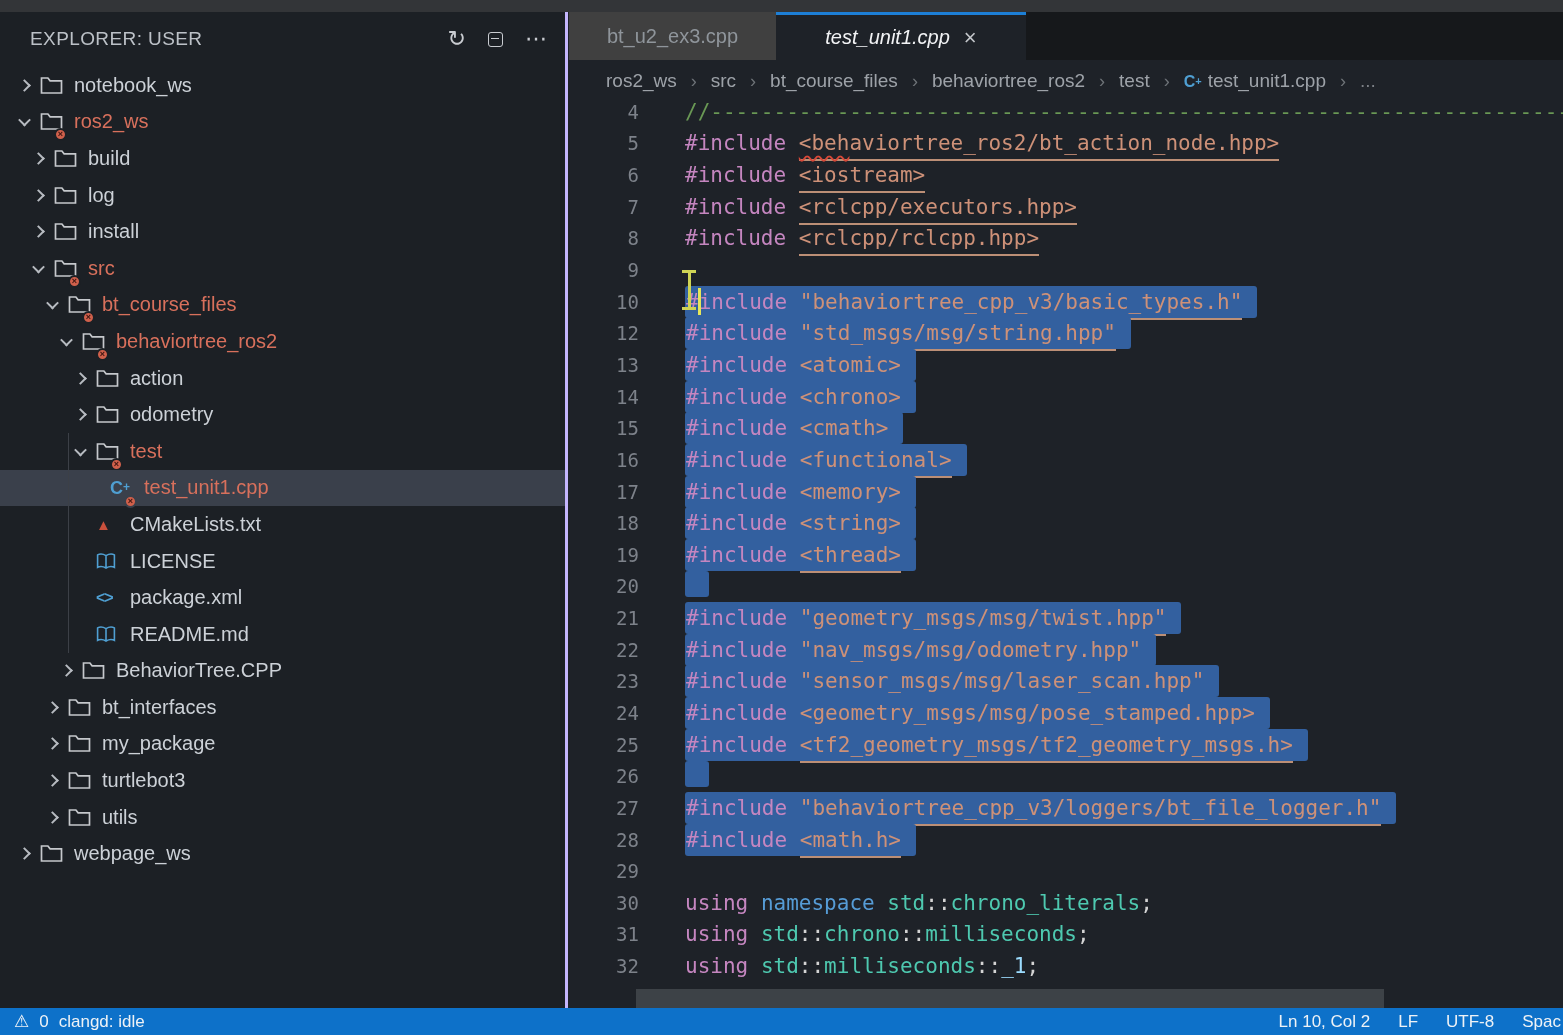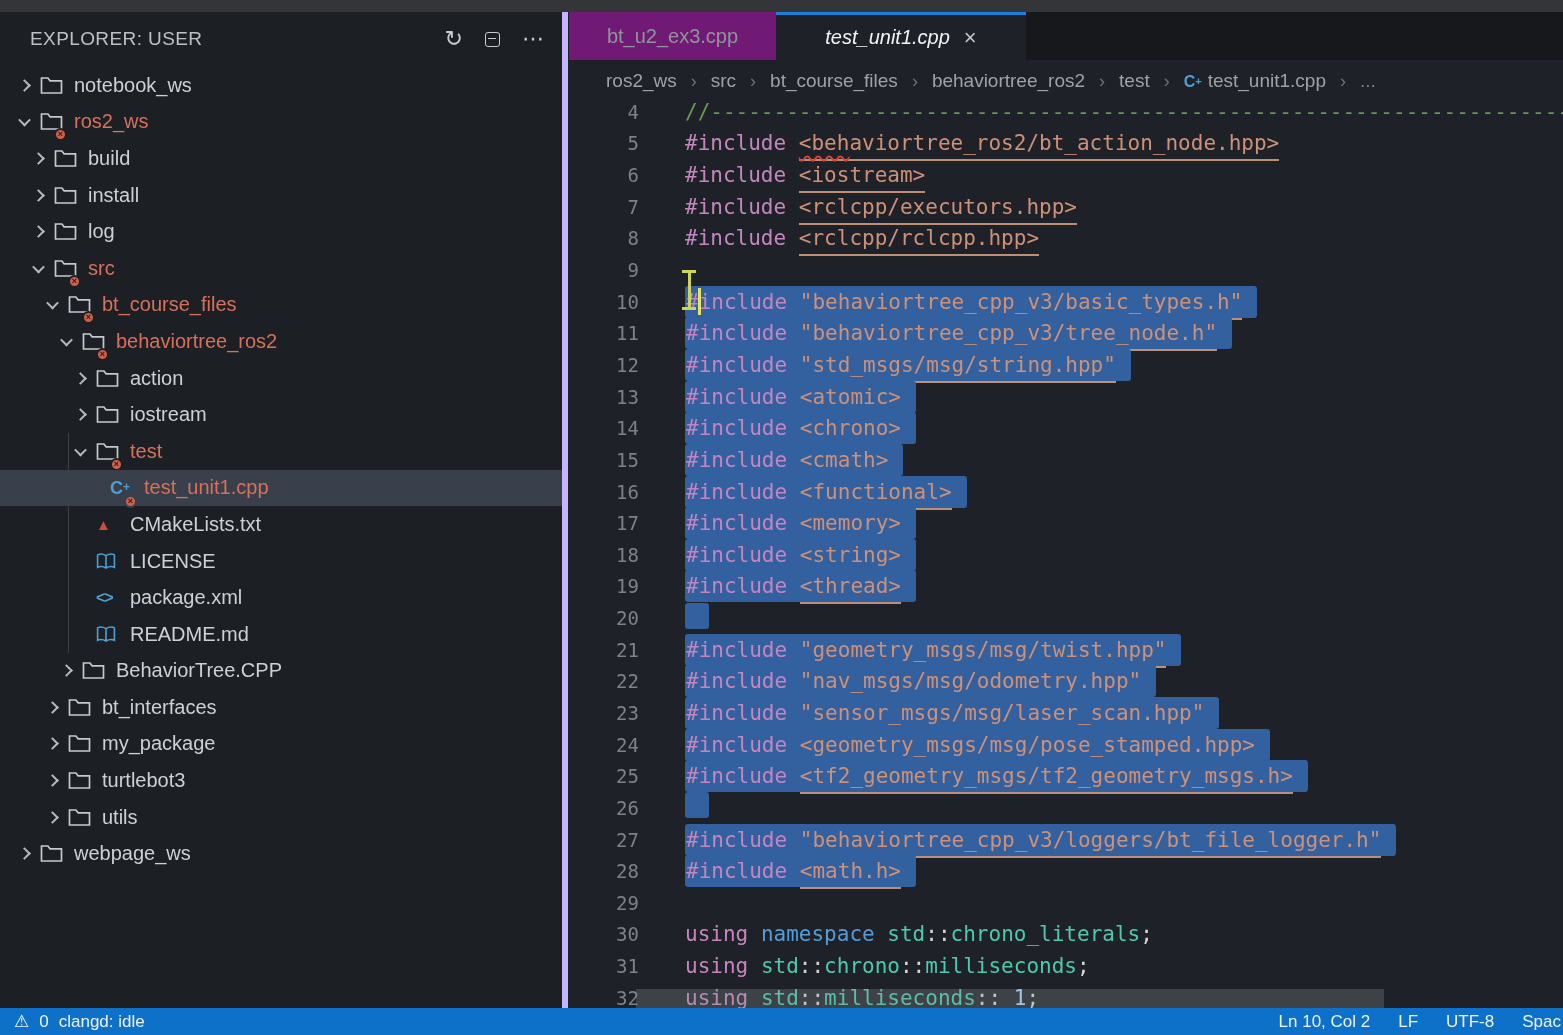--- a/index.html
+++ b/index.html
@@ -5,21 +5,21 @@
   html,body{margin:0;padding:0;background:#111;}
   *{box-sizing:border-box;}
   #app{position:relative;width:1563px;height:1035px;overflow:hidden;
        font-family:"Liberation Sans",sans-serif;background:#1e2228;}
 
   
   .topstrip{position:absolute;left:0;top:0;width:1563px;height:12px;background:#333538;}
 
   
   .sidebar{position:absolute;left:0;top:12px;width:568px;height:996px;
-           background:#1c2025;border-right:6px solid #c4b5fd;overflow:hidden;}
+           background:#1c2025;border-right:3px solid #c4b5fd;overflow:hidden;}
   .exp-header{position:absolute;left:0;top:0;width:100%;height:55px;}
   .exp-title{position:absolute;left:30px;top:16px;font-size:19px;letter-spacing:.4px;
              color:#bcc1c7;}
   .exp-actions{position:absolute;right:18px;top:10px;display:flex;gap:22px;align-items:center;height:34px;}
   .exp-actions .aicon{color:#c9ccd1;font-size:22px;line-height:22px;cursor:pointer;}
   .icon-collapse{position:relative;width:15px;height:15px;border:1.8px solid #c9ccd1;border-radius:3px;background:#1c2025;display:inline-block;}
   .icon-collapse::before{content:"";position:absolute;right:-6px;top:-6px;width:13px;height:13px;
        border:1.8px solid #c9ccd1;border-radius:3px;z-index:-1;}
   .icon-collapse::after{content:"";position:absolute;left:2px;top:5.2px;width:8px;height:1.8px;background:#c9ccd1;}
 
@@ -42,21 +42,21 @@
   .fi-cpp i{font-style:normal;font-size:12px;vertical-align:3px;}
   .fi-cmake{color:#c9503c;font-size:15px;}
   .fi-xml{color:#4f9fd2;font-size:16px;letter-spacing:-1px;}
   .guide{position:absolute;left:68px;top:421px;width:1px;height:220px;background:#3c4047;}
 
   
   .editor{position:absolute;left:569px;top:12px;width:994px;height:996px;background:#1e2228;overflow:hidden;}
   .tabbar{position:absolute;left:0;top:0;width:100%;height:48px;background:#16181b;display:flex;}
   .tab{height:48px;display:flex;align-items:center;justify-content:center;gap:14px;
        font-size:20px;cursor:pointer;position:relative;}
-  .tab.inactive{width:207px;background:#701a75;color:#8f959b;}
+  .tab.inactive{width:207px;background:#404040;color:#8f959b;}
   .tab.active{width:250px;background:#1e2228;color:#f2f3f5;font-style:italic;border-top:3px solid #1d7fd6;}
   .tab .close{font-style:normal;color:#c3c6ca;font-size:22px;line-height:22px;cursor:pointer;}
 
   .breadcrumbs{position:absolute;left:0;top:48px;width:100%;height:42px;display:flex;
                align-items:center;padding-left:37px;gap:14px;font-size:19px;color:#9da2a8;}
   .breadcrumbs .sep{color:#6e7378;font-size:18px;}
   .breadcrumbs .bc{cursor:pointer;white-space:nowrap;}
   .bc-ico{color:#4f9fd2;font-weight:bold;font-size:16px;margin-right:6px;}
   .breadcrumbs .more{color:#7d8187;}
 
@@ -156,35 +156,35 @@
           <span class="chevbox">
             <span class="chev right"></span>
           </span>
           <span class="iconbox">
             <span>
               <svg width="23" height="19" viewBox="0 0 23 19">
                 <path d="M1.5 17 V2 h6.4 l2.2 2.8 h11.4 v12.2 z" fill="none" stroke="#c5c8cc" stroke-width="1.7"></path>
               </svg>
             </span>
           </span>
+          <span class="tlabel">log</span>
+        </div>
+        <div class="trow">
+          <span style="display:inline-block;flex:none;width:24px"></span>
+          <span class="chevbox">
+            <span class="chev right"></span>
+          </span>
+          <span class="iconbox">
+            <span>
+              <svg width="23" height="19" viewBox="0 0 23 19">
+                <path d="M1.5 17 V2 h6.4 l2.2 2.8 h11.4 v12.2 z" fill="none" stroke="#c5c8cc" stroke-width="1.7"></path>
+              </svg>
+            </span>
+          </span>
           <span class="tlabel">install</span>
-        </div>
-        <div class="trow">
-          <span style="display:inline-block;flex:none;width:24px"></span>
-          <span class="chevbox">
-            <span class="chev right"></span>
-          </span>
-          <span class="iconbox">
-            <span>
-              <svg width="23" height="19" viewBox="0 0 23 19">
-                <path d="M1.5 17 V2 h6.4 l2.2 2.8 h11.4 v12.2 z" fill="none" stroke="#c5c8cc" stroke-width="1.7"></path>
-              </svg>
-            </span>
-          </span>
-          <span class="tlabel">log</span>
         </div>
         <div class="trow error">
           <span style="display:inline-block;flex:none;width:24px"></span>
           <span class="chevbox">
             <span class="chev down"></span>
           </span>
           <span class="iconbox">
             <span>
               <svg width="23" height="19" viewBox="0 0 23 19">
                 <path d="M1.5 17 V2 h6.4 l2.2 2.8 h11.4 v12.2 z" fill="none" stroke="#c5c8cc" stroke-width="1.7"></path>
@@ -243,21 +243,21 @@
           <span class="chevbox">
             <span class="chev right"></span>
           </span>
           <span class="iconbox">
             <span>
               <svg width="23" height="19" viewBox="0 0 23 19">
                 <path d="M1.5 17 V2 h6.4 l2.2 2.8 h11.4 v12.2 z" fill="none" stroke="#c5c8cc" stroke-width="1.7"></path>
               </svg>
             </span>
           </span>
-          <span class="tlabel">iostream</span>
+          <span class="tlabel">odometry</span>
         </div>
         <div class="trow error">
           <span style="display:inline-block;flex:none;width:66px"></span>
           <span class="chevbox">
             <span class="chev down"></span>
           </span>
           <span class="iconbox">
             <span>
               <svg width="23" height="19" viewBox="0 0 23 19">
                 <path d="M1.5 17 V2 h6.4 l2.2 2.8 h11.4 v12.2 z" fill="none" stroke="#c5c8cc" stroke-width="1.7"></path>
@@ -455,24 +455,20 @@
         <div class="crow">
           <span class="lnum">9</span>
           <span class="ltext"></span>
         </div>
         <div class="crow">
           <span class="lnum">10</span>
           <span class="ltext"><span class="selw"><span class="tk-kw">#include</span><span class="tk-pl"> </span><span class="tk-inc">"behaviortree_cpp_v3/basic_types.h"</span></span></span>
           <span class="caret"></span>
         </div>
         <div class="crow">
-          <span class="lnum">11</span>
-          <span class="ltext"><span class="selw"><span class="tk-kw">#include</span><span class="tk-pl"> </span><span class="tk-inc">"behaviortree_cpp_v3/tree_node.h"</span></span></span>
-        </div>
-        <div class="crow">
           <span class="lnum">12</span>
           <span class="ltext"><span class="selw"><span class="tk-kw">#include</span><span class="tk-pl"> </span><span class="tk-inc">"std_msgs/msg/string.hpp"</span></span></span>
         </div>
         <div class="crow">
           <span class="lnum">13</span>
           <span class="ltext"><span class="selw"><span class="tk-kw">#include</span><span class="tk-pl"> </span><span class="tk-inc">&lt;atomic&gt;</span></span></span>
         </div>
         <div class="crow">
           <span class="lnum">14</span>
           <span class="ltext"><span class="selw"><span class="tk-kw">#include</span><span class="tk-pl"> </span><span class="tk-inc">&lt;chrono&gt;</span></span></span>

